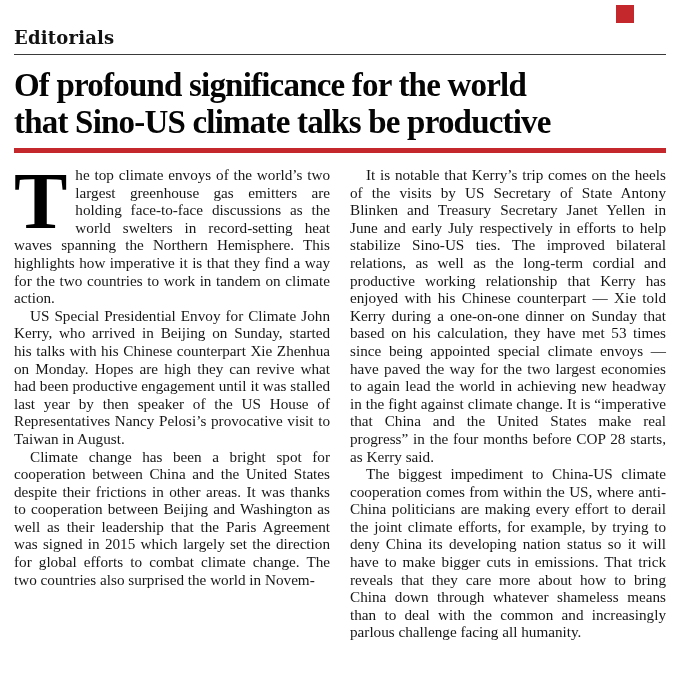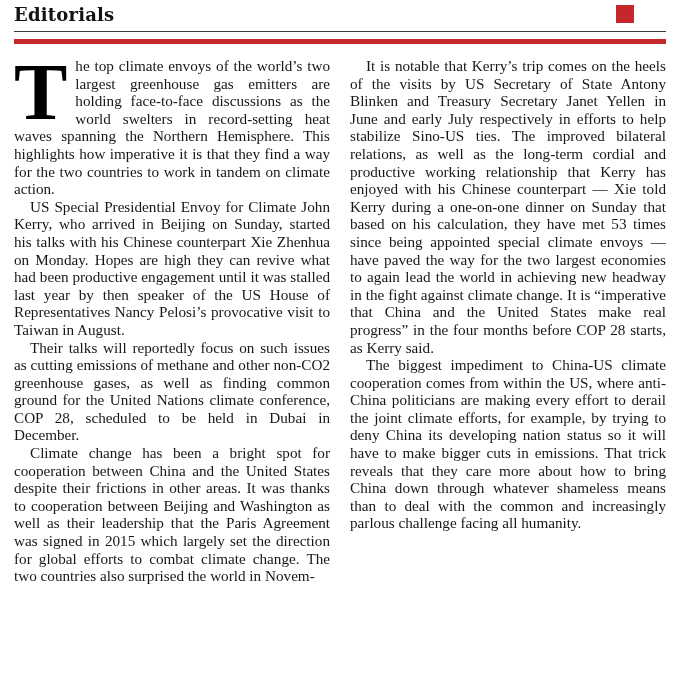--- a/index.html
+++ b/index.html
@@ -1,21 +1,21 @@
 <!DOCTYPE html>
 <html><head>
 <meta charset="utf-8">
 <style>
   html,body{margin:0;padding:0;background:#ffffff;}
   .page{
     position:relative;
     width:680px;height:692px;
     background:#ffffff;
     box-sizing:border-box;
-    padding:4px 14px 0 14px;
+    padding:27px 14px 0 14px;
     font-family:"Liberation Serif", serif;
     color:#161616;
     overflow:hidden;
   }
   .kicker{
     font-family:"DejaVu Serif", serif;
     font-weight:bold;
     font-size:18px;
     letter-spacing:0.2px;
     color:#121212;
@@ -77,29 +77,29 @@
 <body>
 
 <div class="page">
 
   <div class="corner-square accent-fill" style="background: rgb(196, 40, 44);"></div>
 
   <h2 class="kicker">Editorials</h2>
 
   <hr class="header-rule">
 
+  <h1 class="headline"><span>Of profound significance for the world</span><br><span>that Sino-US climate talks be productive</span></h1>
 
   <div class="headline-rule accent-fill" style="background: rgb(196, 40, 44);"></div>
 
   <div class="columns">
 
     <div class="col">
       <p class="no-indent"><span class="dropcap">T</span><span>he top climate envoys of the world’s two largest greenhouse gas emitters are holding face-to-face discussions as the world swelters in record-setting heat waves spanning the Northern Hemisphere. This highlights how imperative it is that they find a way for the two countries to work in tandem on climate action.</span></p>
       <p>US Special Presidential Envoy for Climate John Kerry, who arrived in Beijing on Sunday, started his talks with his Chinese counterpart Xie Zhenhua on Monday. Hopes are high they can revive what had been productive engagement until it was stalled last year by then speaker of the US House of Representatives Nancy Pelosi’s provocative visit to Taiwan in August.</p>
-      <p>Their talks will reportedly focus on such issues as cutting emissions of methane and other non-CO2 greenhouse gases, as well as finding common ground for the United Nations climate conference, COP 28, scheduled to be held in Dubai in December.</p>
       <p>Climate change has been a bright spot for cooperation between China and the United States despite their frictions in other areas. It was thanks to cooperation between Beijing and Washington as well as their leadership that the Paris Agreement was signed in 2015 which largely set the direction for global efforts to combat climate change. The two countries also surprised the world in Novem-</p>
     </div>
 
     <div class="col">
       <p>It is notable that Kerry’s trip comes on the heels of the visits by US Secretary of State Antony Blinken and Treasury Secretary Janet Yellen in June and early July respectively in efforts to help stabilize Sino-US ties. The improved bilateral relations, as well as the long-term cordial and productive working relationship that Kerry has enjoyed with his Chinese counterpart — Xie told Kerry during a one-on-one dinner on Sunday that based on his calculation, they have met 53 times since being appointed special climate envoys — have paved the way for the two largest economies to again lead the world in achieving new headway in the fight against climate change. It is “imperative that China and the United States make real progress” in the four months before COP 28 starts, as Kerry said.</p>
       <p>The biggest impediment to China-US climate cooperation comes from within the US, where anti-China politicians are making every effort to derail the joint climate efforts, for example, by trying to deny China its developing nation status so it will have to make bigger cuts in emissions. That trick reveals that they care more about how to bring China down through whatever shameless means than to deal with the common and increasingly parlous challenge facing all humanity.</p>
     </div>
 
   </div>
 </div>

